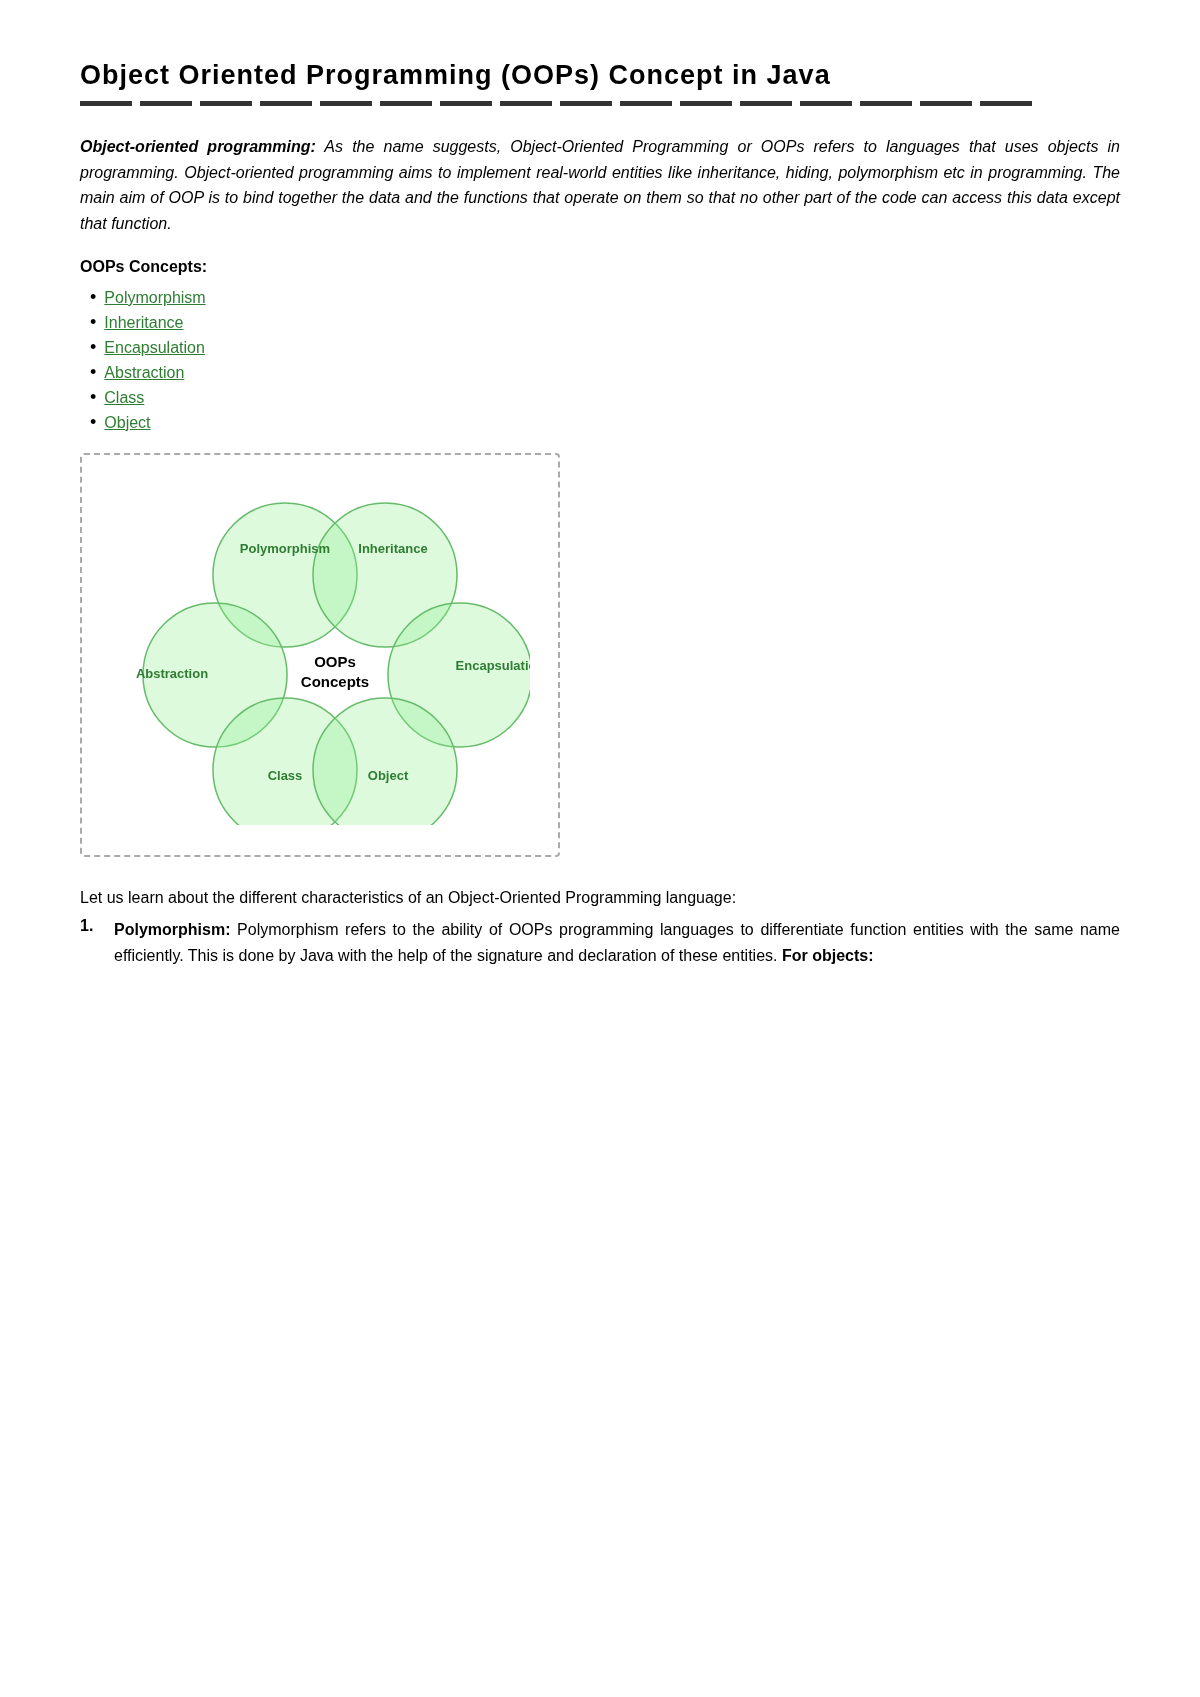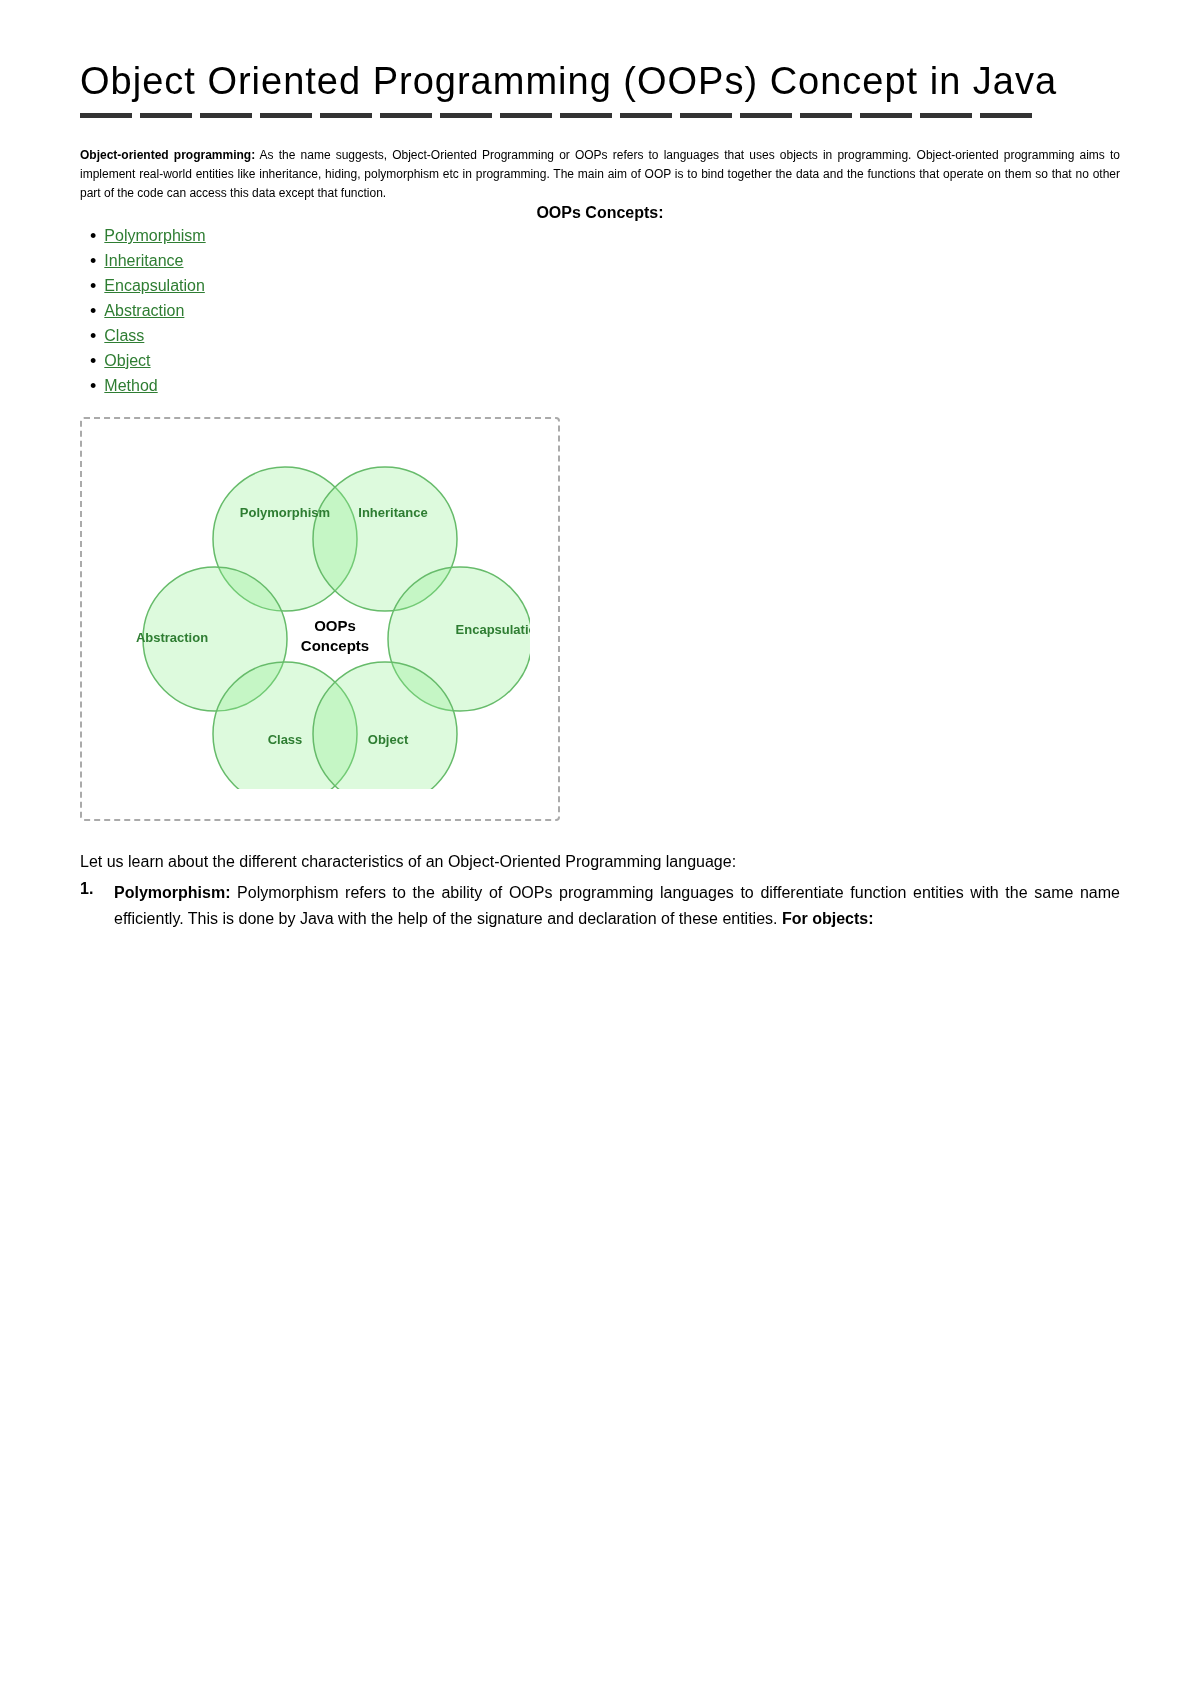--- a/index.html
+++ b/index.html
@@ -12,22 +12,22 @@
       background: #fff;
       font-family: Arial, sans-serif;
       font-size: 16px;
       color: #000;
       width: 1200px;
       min-height: 1697px;
       padding: 60px 80px;
     }
 
     .page-title {
-      font-size: 38px;
-      font-weight: normal;
+      font-size: 27px;
+      font-weight: bold;
       font-family: Arial, sans-serif;
       text-align: justify;
       margin-bottom: 10px;
       letter-spacing: 1px;
     }
 
     .divider {
       display: flex;
       gap: 8px;
       margin-bottom: 28px;
@@ -36,33 +36,33 @@
 
     .divider-segment {
       width: 52px;
       height: 5px;
       background: #333;
     }
 
     .intro-paragraph {
       text-align: justify;
       line-height: 1.6;
-      margin-bottom: 0;
-      font-size: 12px;
+      margin-bottom: 22px;
+      font-size: 16px;
+      font-style: italic;
     }
 
     .intro-paragraph .bold-term {
       font-weight: bold;
     }
 
     .oops-concepts-heading {
       font-weight: bold;
       font-size: 16px;
-      margin-bottom: 4px;
-      text-align: center;
+      margin-bottom: 11px;
     }
 
     .concepts-list {
       list-style: none;
       margin-bottom: 20px;
       padding-left: 10px;
     }
 
     .concepts-list li {
       display: flex;
@@ -171,23 +171,20 @@
       <a href="#">Encapsulation</a>
     </li>
   <li>
       <a href="#">Abstraction</a>
     </li>
   <li>
       <a href="#">Class</a>
     </li>
   <li>
       <a href="#">Object</a>
-    </li>
-  <li>
-      <a href="#">Method</a>
     </li>
 </ul>
 
 <div class="diagram-box">
   <div class="diagram-container">
     <svg width="420" height="340">
 
       <circle cx="175" cy="90" r="72" fill="rgba(144,238,144,0.3)" stroke="#66bb6a" stroke-width="1.5"></circle>
 
       <circle cx="275" cy="90" r="72" fill="rgba(144,238,144,0.3)" stroke="#66bb6a" stroke-width="1.5"></circle>

